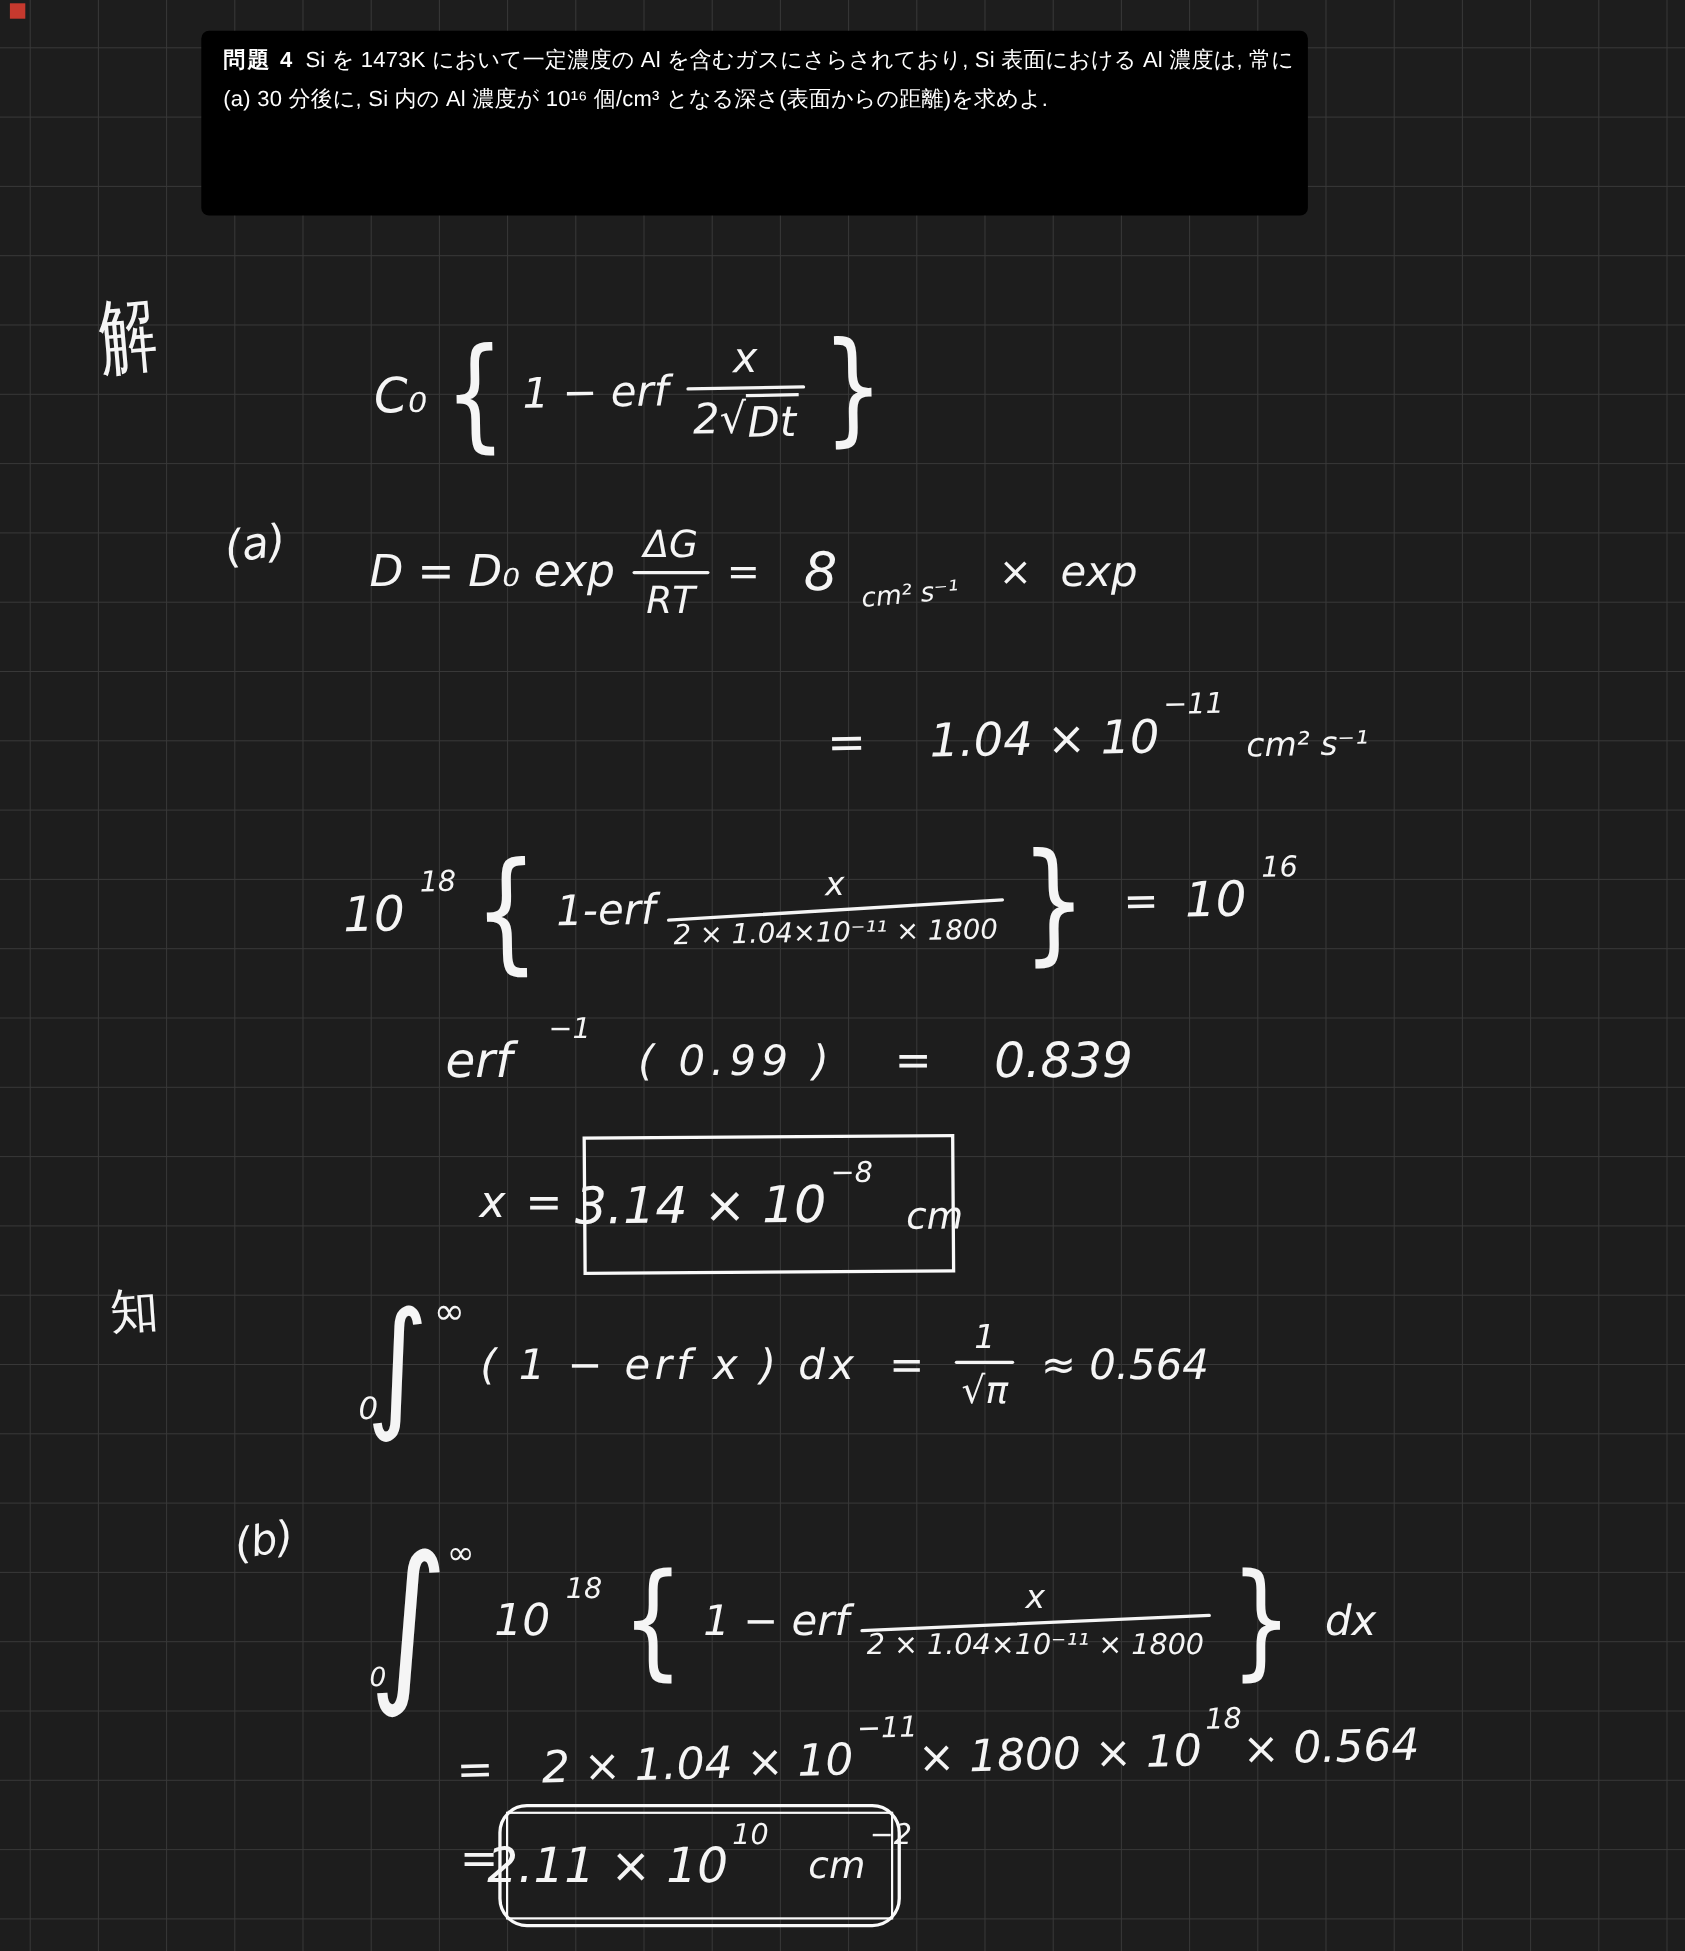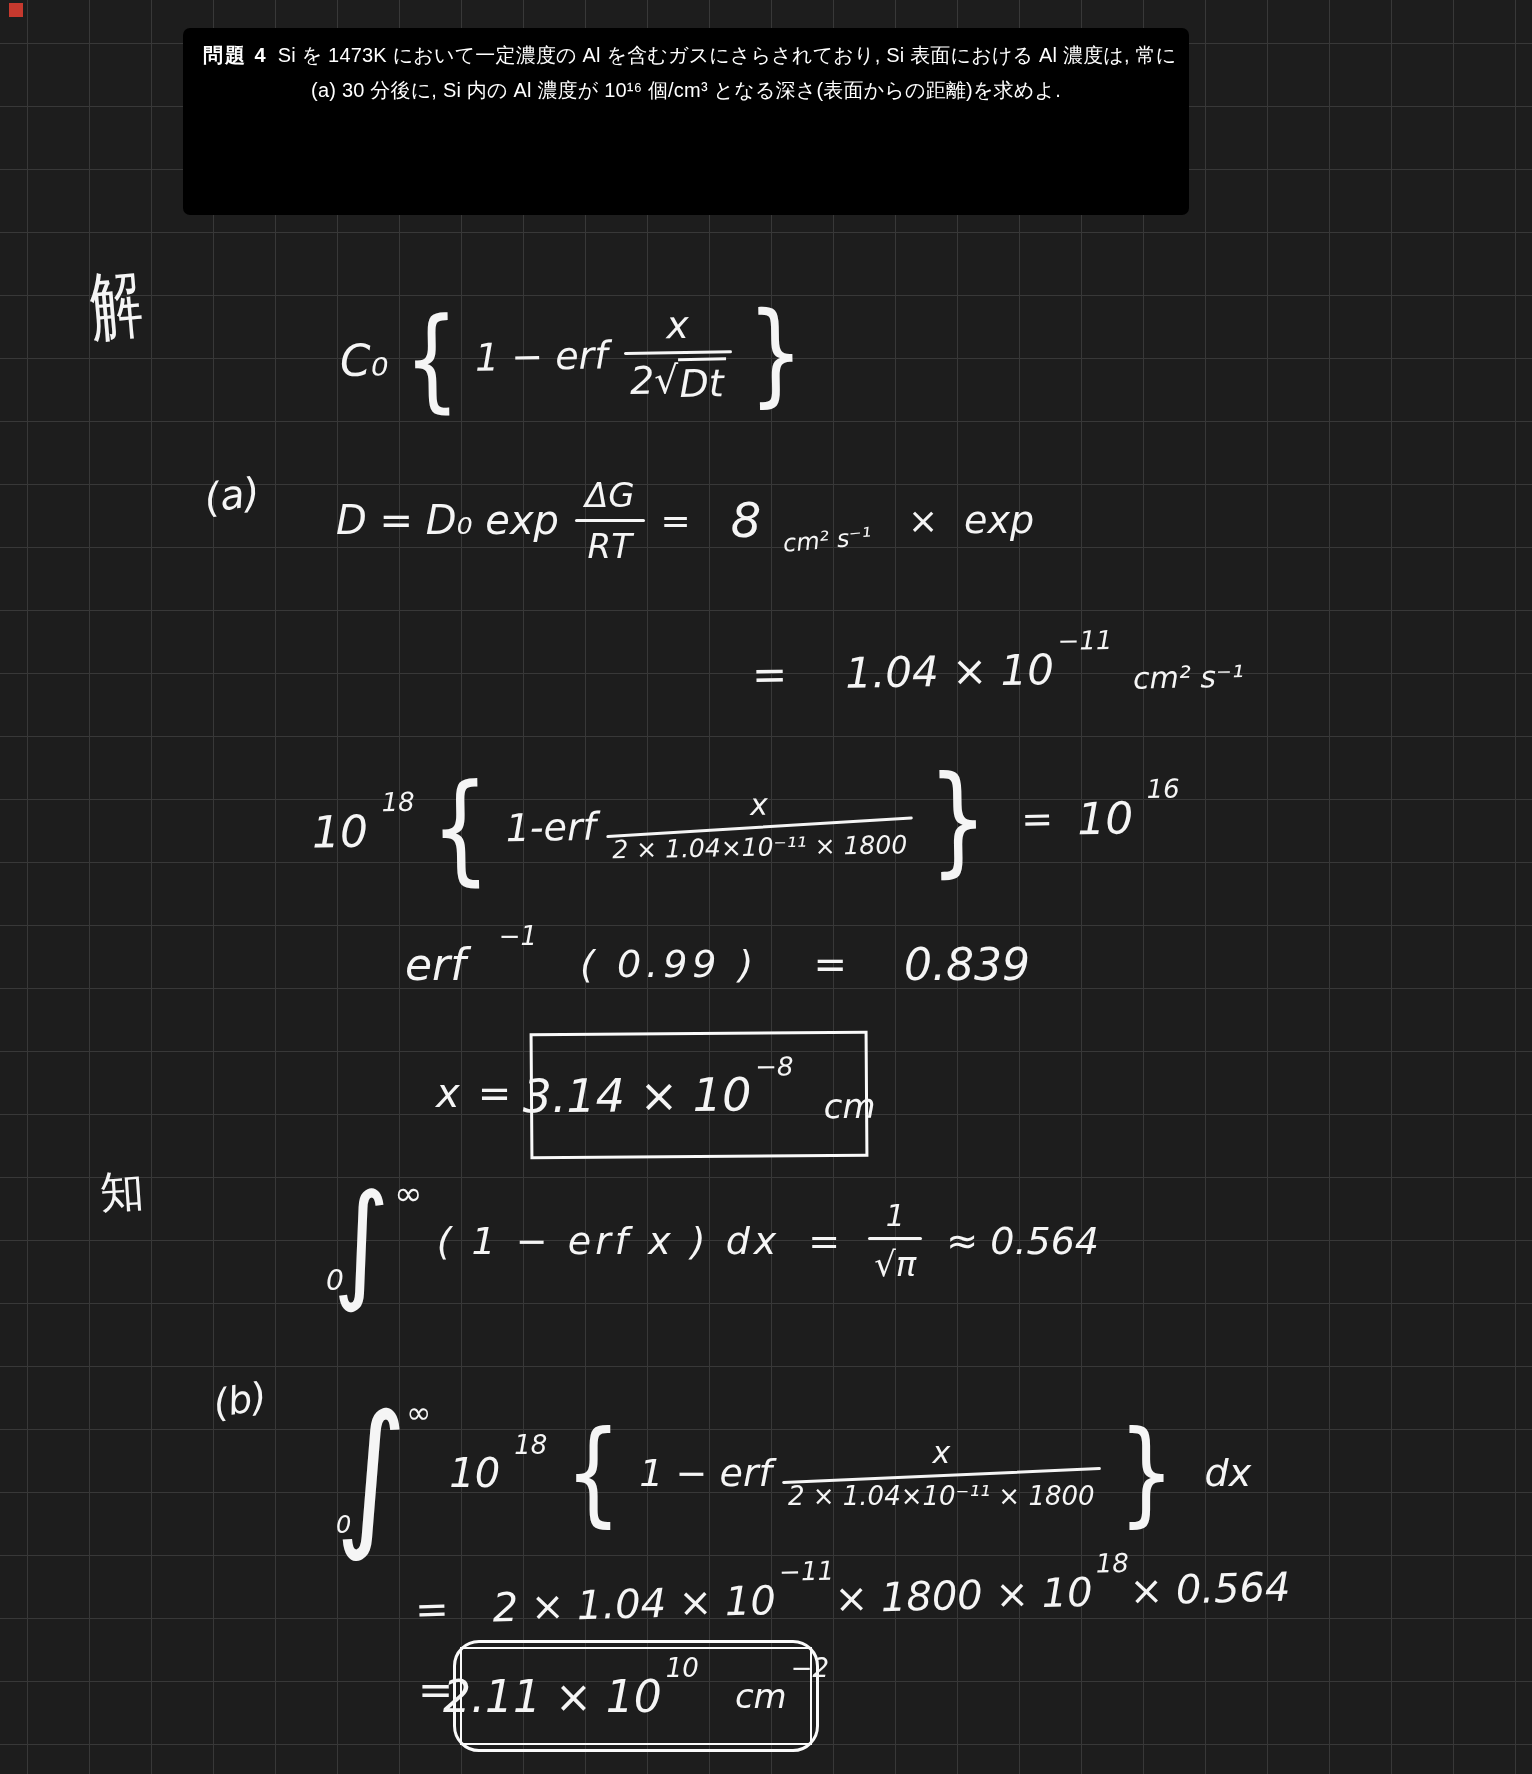--- a/index.html
+++ b/index.html
@@ -10,25 +10,25 @@
       linear-gradient(#383838 1px, transparent 1px),
       linear-gradient(90deg,#383838 1px, transparent 1px);
     background-size:62px 63px, 62px 63px;
     background-position:0 -20px, 27px 0;
     font-family:"DejaVu Sans","Liberation Sans",sans-serif;
   }
   .red-marker{position:absolute;left:9px;top:3px;width:14px;height:14px;background:#c6392e;}
 
   
   .problem{
-    position:absolute;left:183px;top:28px;width:1006px;height:187px;
+    position:absolute;left:183px;top:28px;width:1006px;height:168px;
     background:#000;border-radius:7px;box-sizing:border-box;
     padding:10px 20px 0 20px;color:#fff;
     font-family:"Liberation Sans","DejaVu Sans",sans-serif;
-    font-size:20px;line-height:35px;letter-spacing:0.2px;text-align:center;
+    font-size:20px;line-height:35px;letter-spacing:0.2px;
   }
   .pline{white-space:nowrap;}
   .plabel{font-weight:bold;margin-right:10px;letter-spacing:2px;}
 
   
   .hw{
     position:absolute;display:flex;align-items:center;white-space:nowrap;
     color:#f5f5f5;font-family:"DejaVu Sans",sans-serif;font-style:italic;
   }
   .kanji{font-style:normal;transform-origin:top left;}

